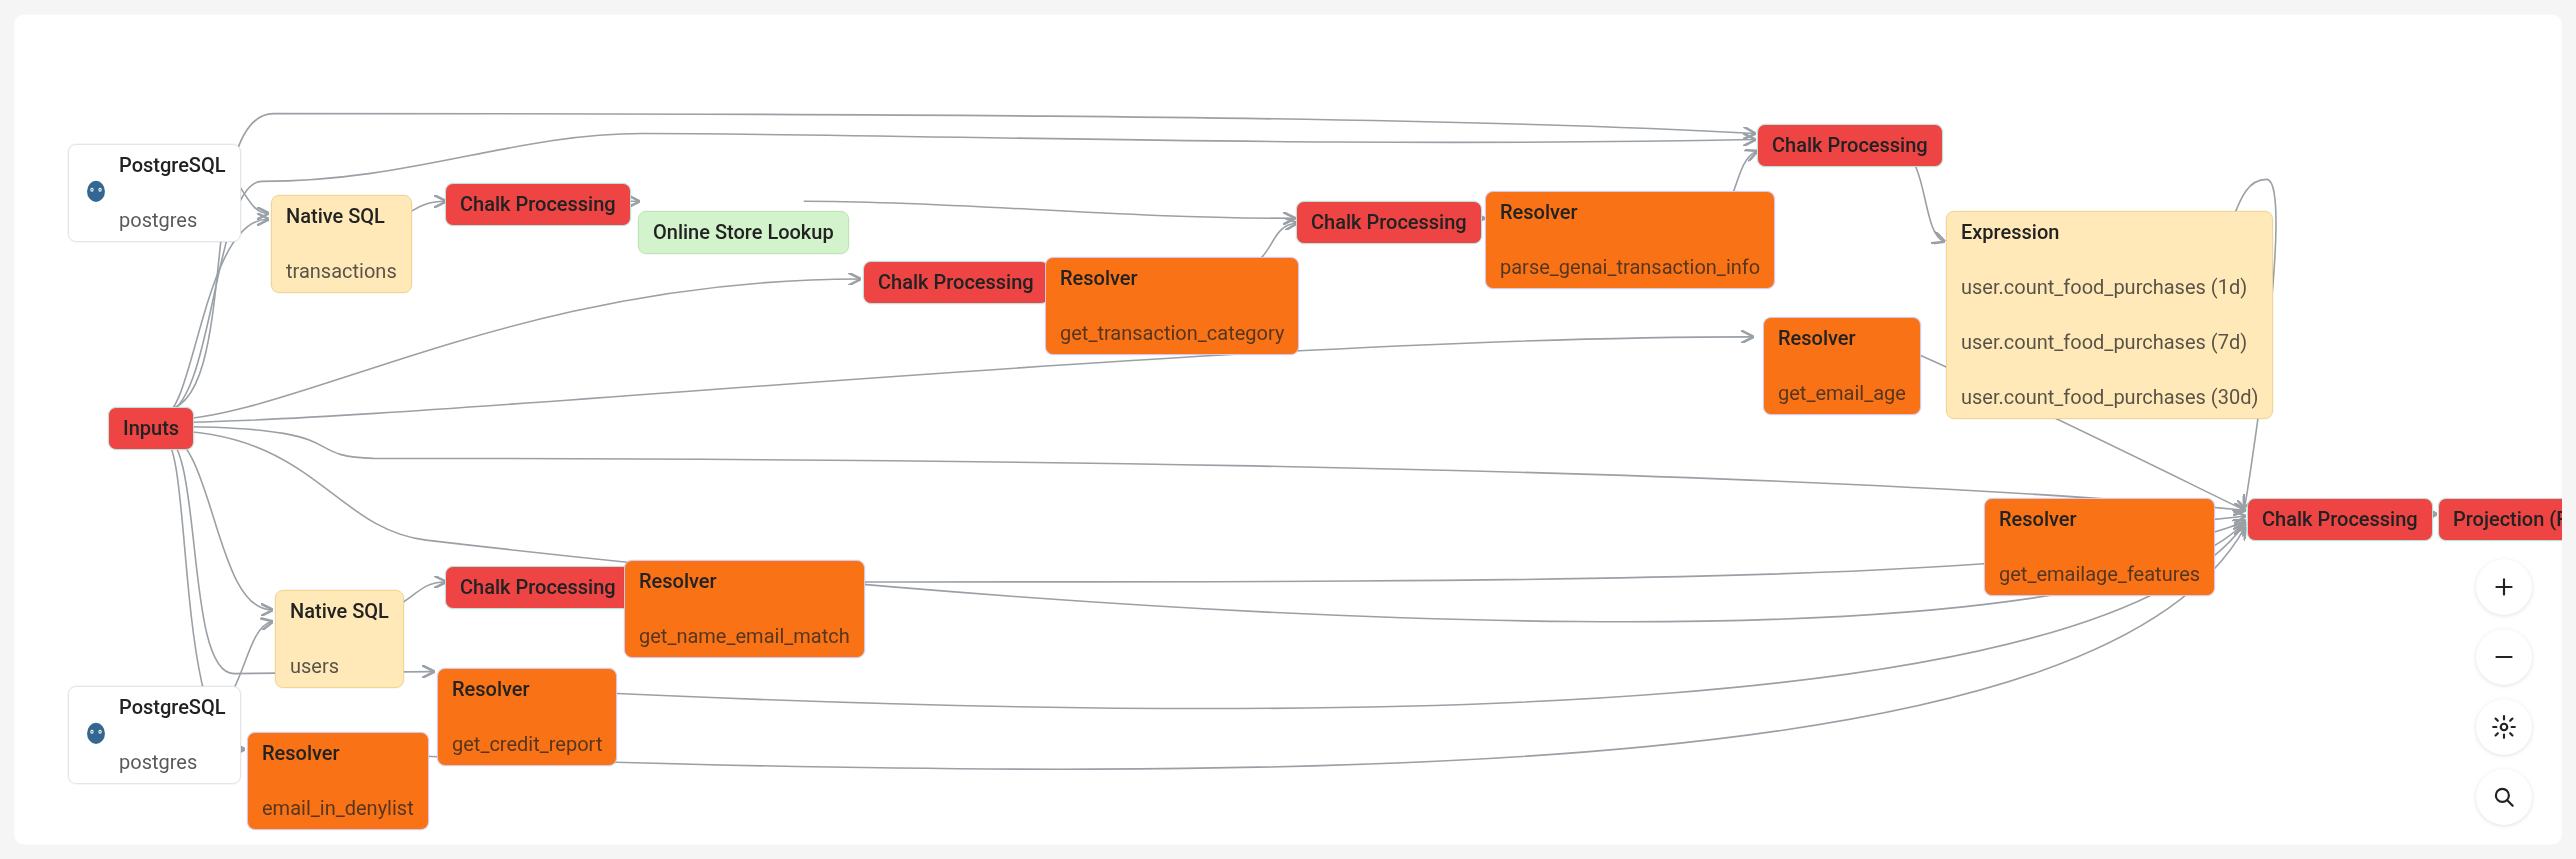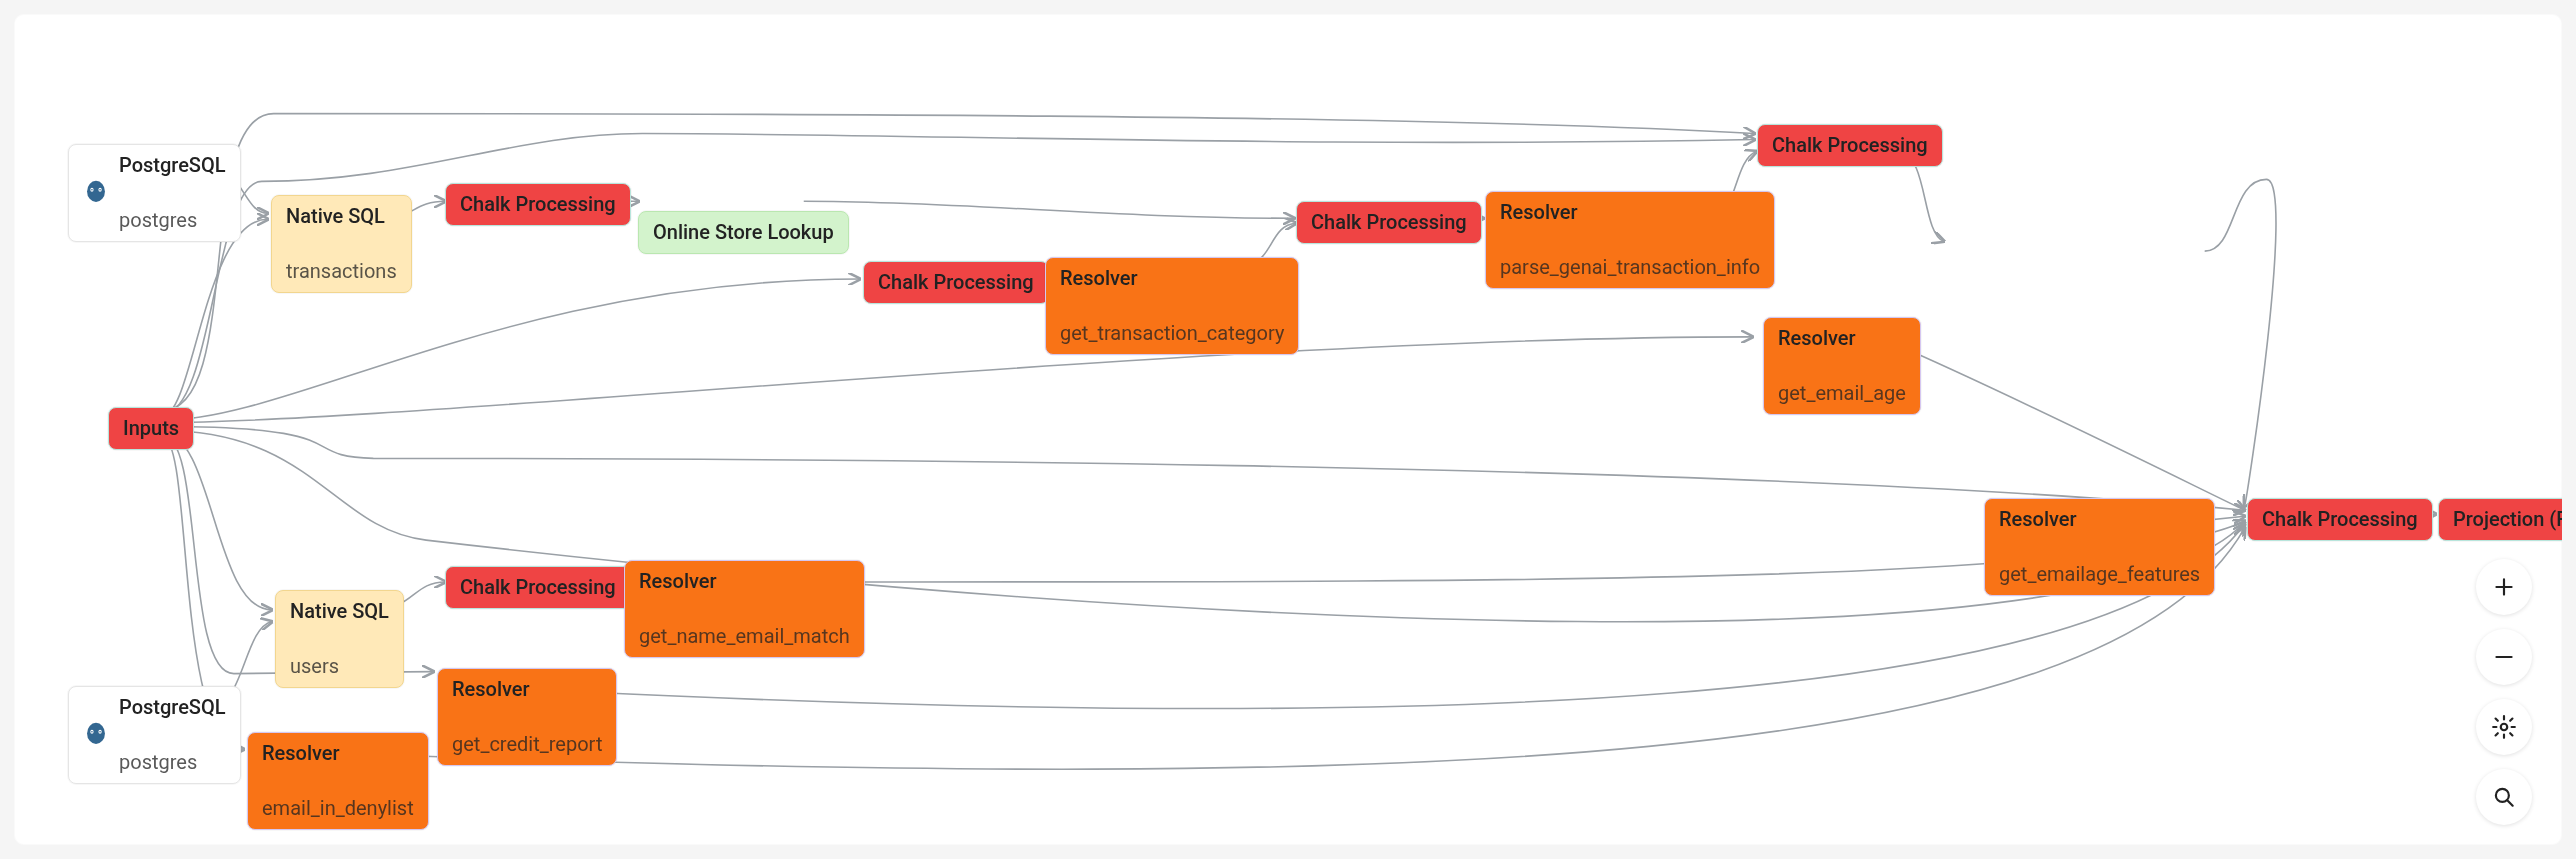--- a/index.html
+++ b/index.html
@@ -157,20 +157,26 @@
 
     <div class="node teal" style="left:1743px;top:110px;">
       <span class="title">Chalk Processing</span>
     </div>
 
     <div class="node purple" style="left:1749px;top:303px;">
       <div class="title">Resolver</div>
       <div class="sub">get_email_age</div>
     </div>
 
+    <div class="node yellow" style="left:1932px;top:197px;">
+      <div class="title">Expression</div>
+      <div class="sub">user.count_food_purchases (1d)</div>
+      <div class="sub">user.count_food_purchases (7d)</div>
+      <div class="sub">user.count_food_purchases (30d)</div>
+    </div>
 
     <div class="node purple" style="left:1970px;top:484px;">
       <div class="title">Resolver</div>
       <div class="sub">get_emailage_features</div>
     </div>
 
     <div class="node teal" style="left:431px;top:552px;">
       <span class="title">Chalk Processing</span>
     </div>
 

